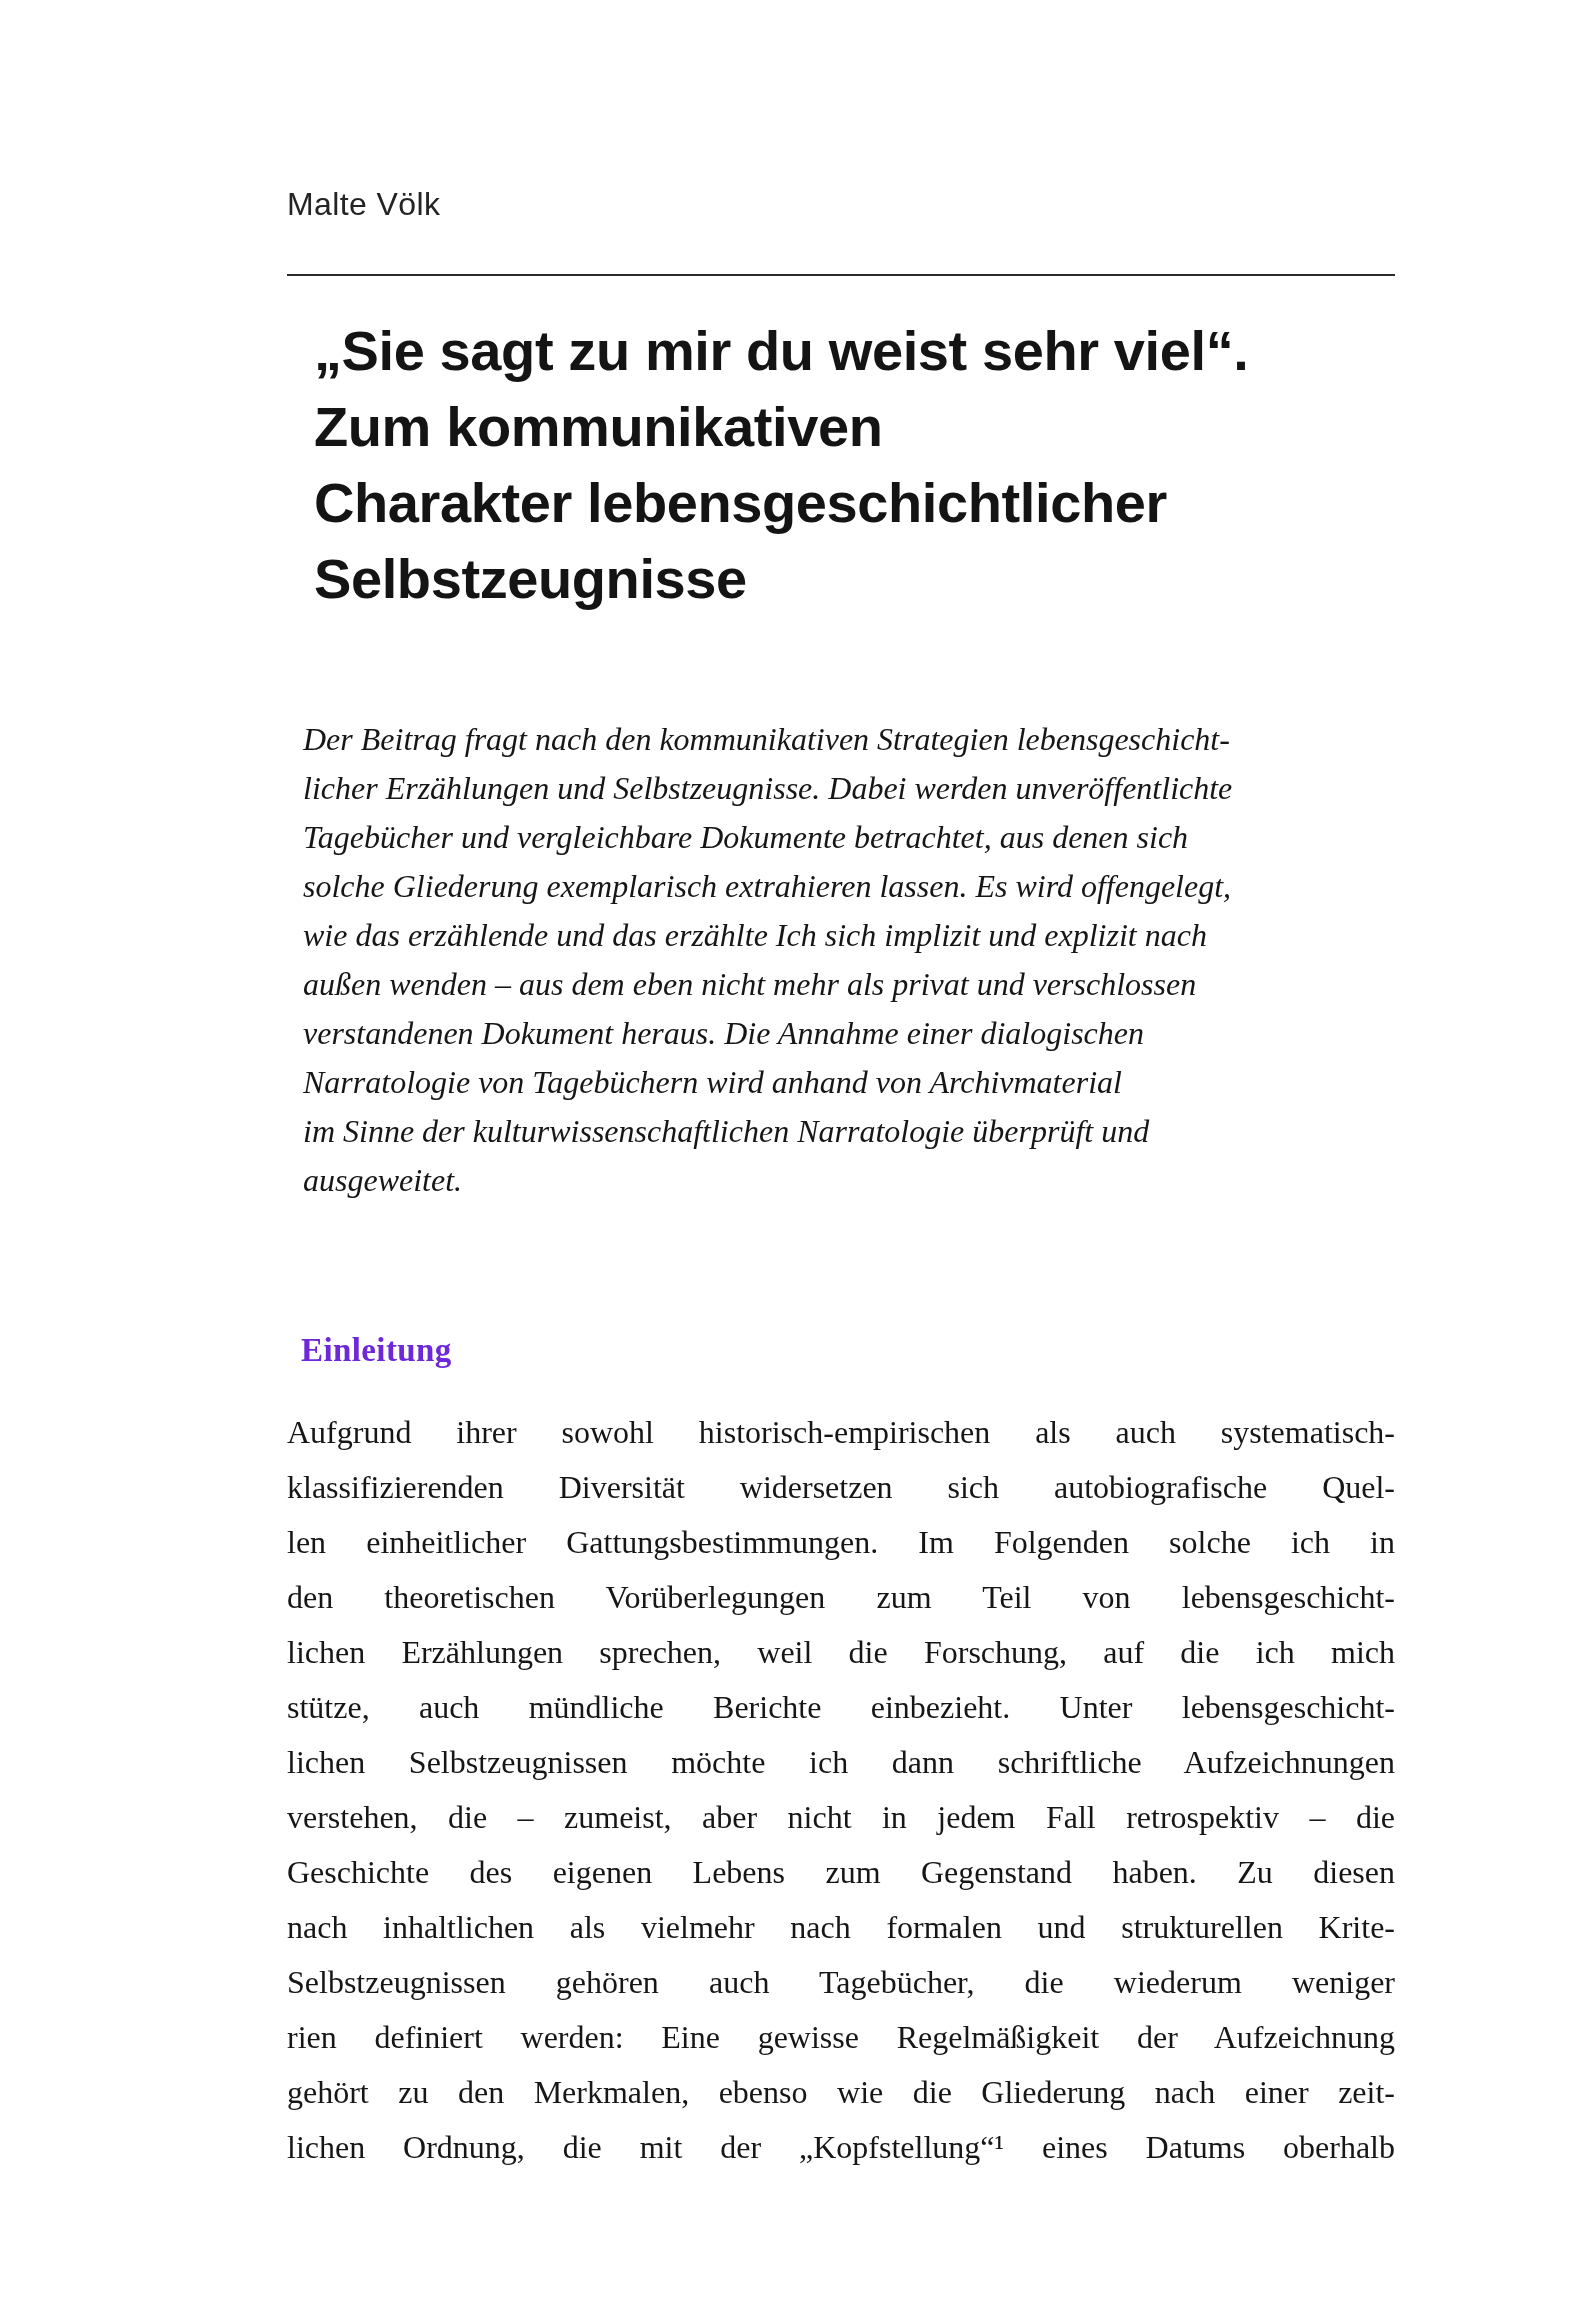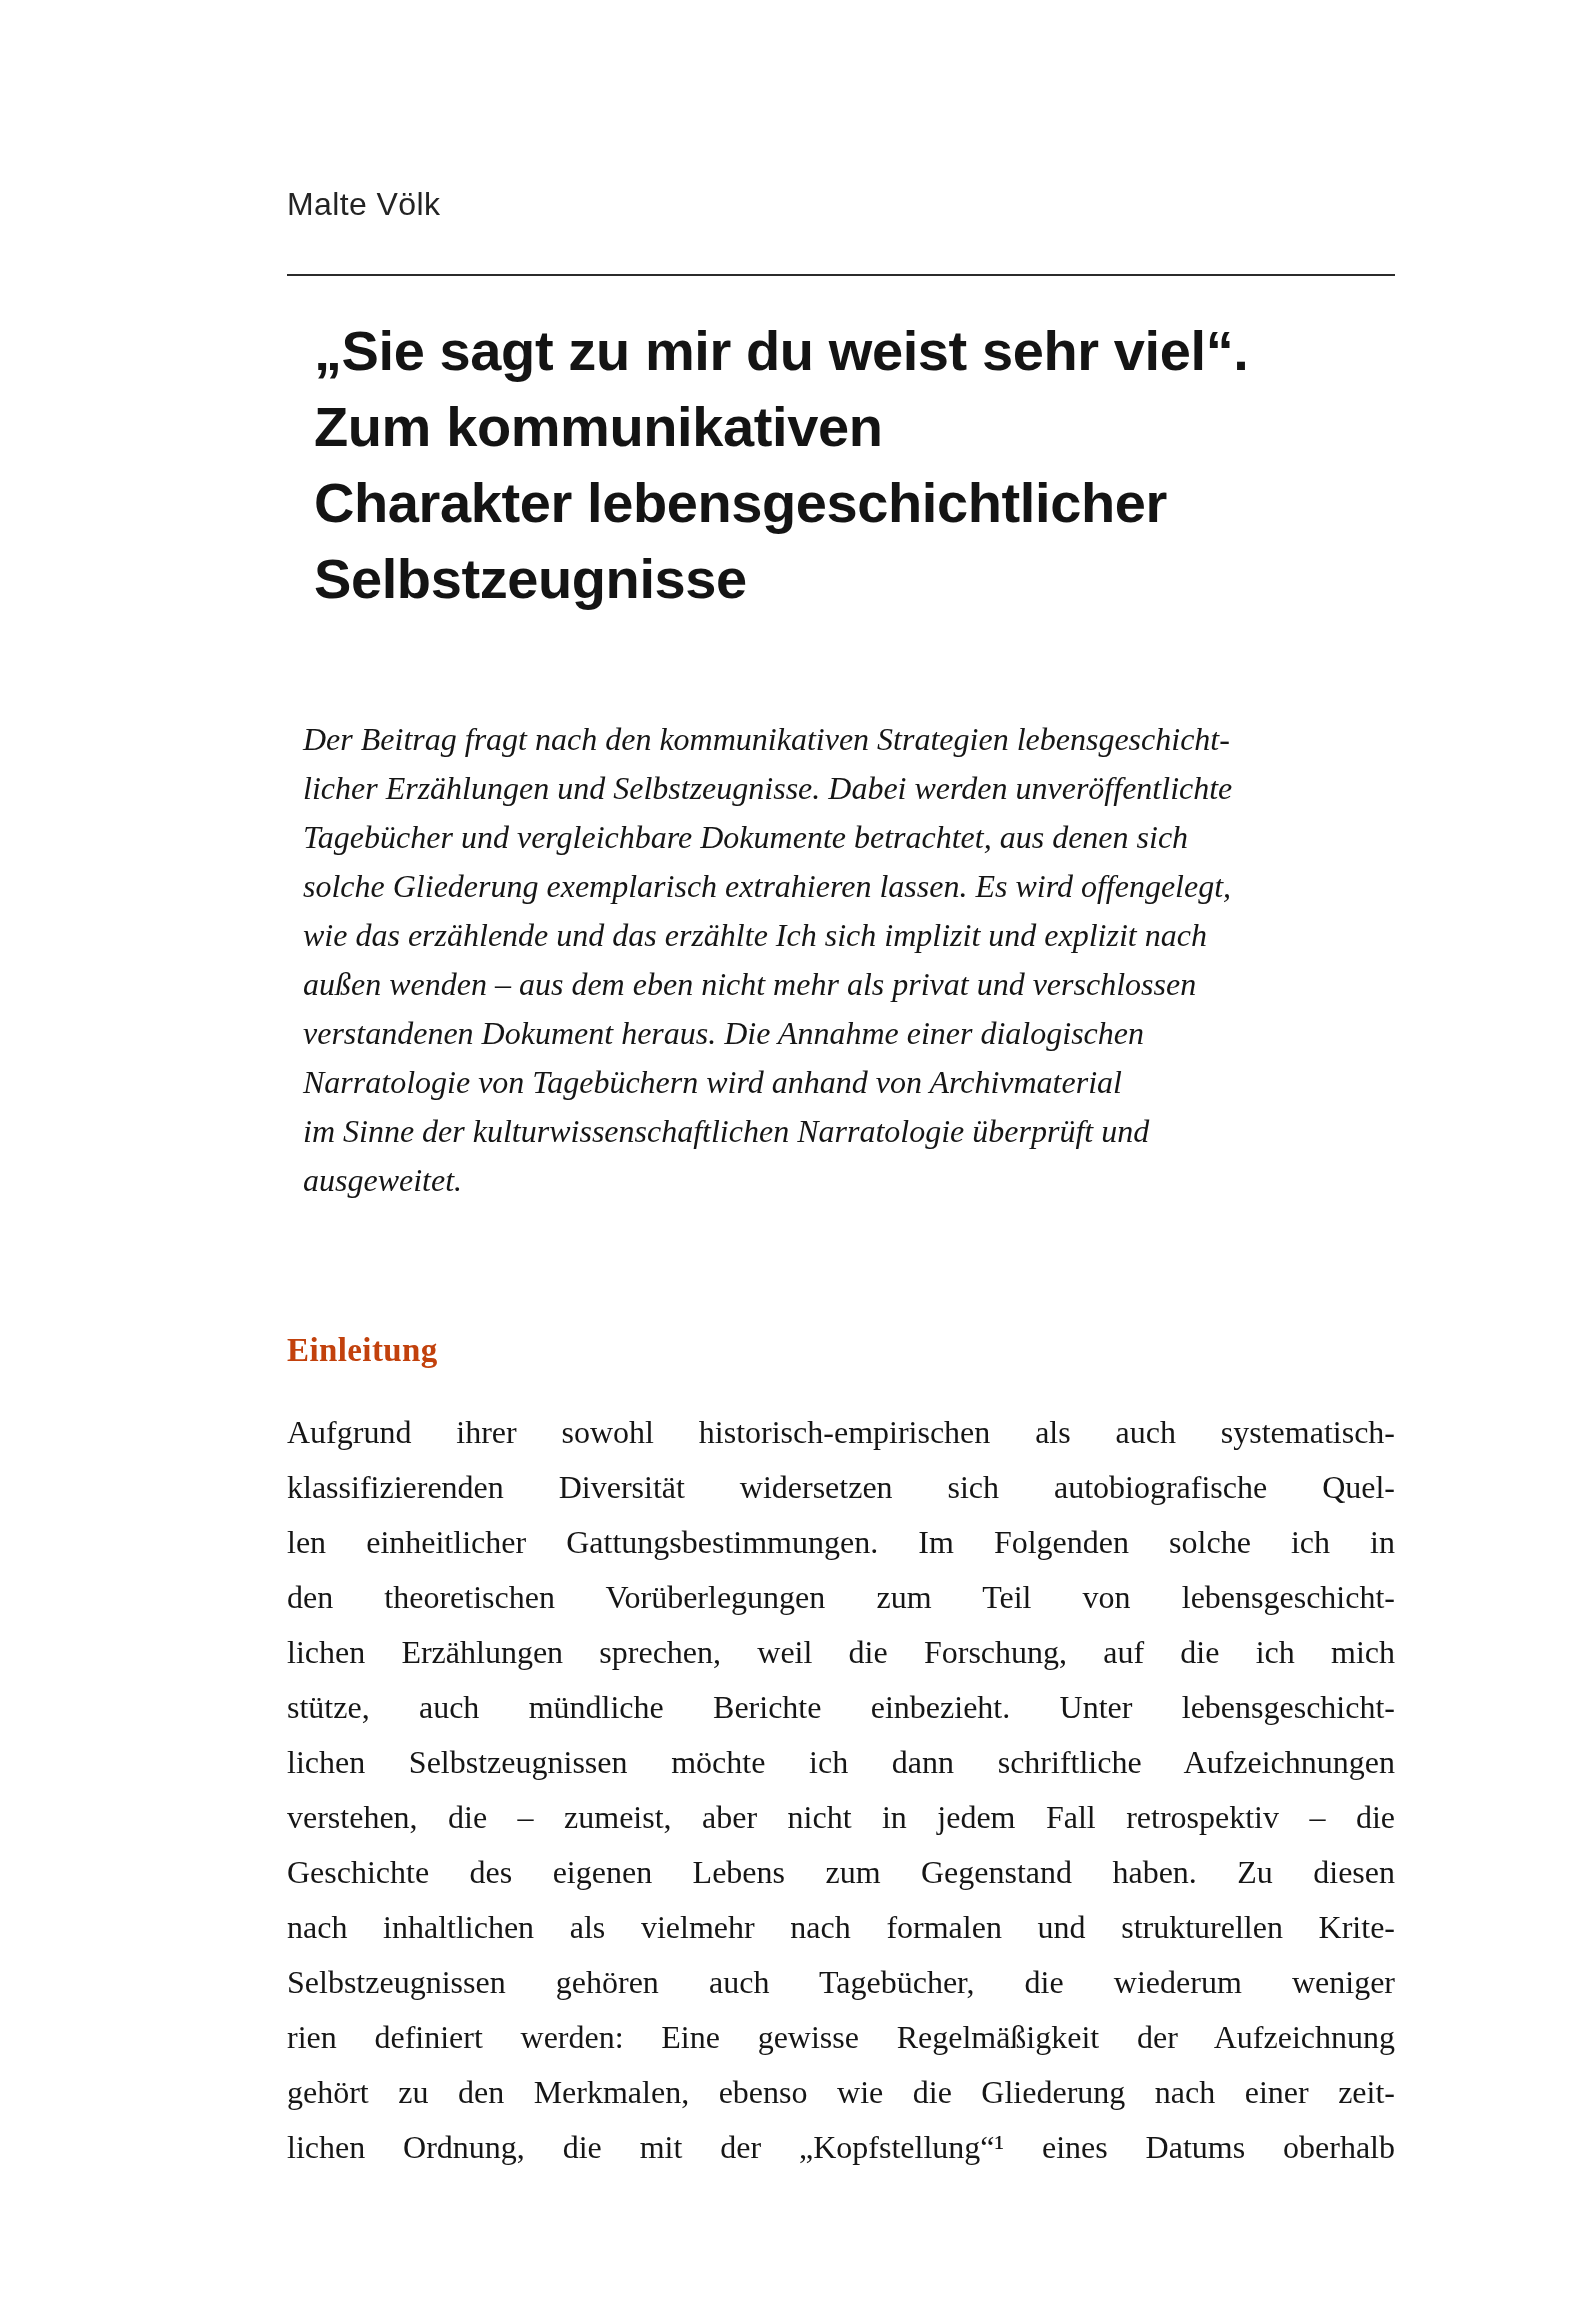--- a/index.html
+++ b/index.html
@@ -52,23 +52,23 @@
     left: 0;
     width: 100%;
     font: italic 400 32px/49px "Liberation Serif", serif;
     color: #161616;
     margin-left: 16px;
   }
   .abstract-line { white-space: nowrap; }
   .heading {
     position: absolute;
     top: 1330px;
-    left: 0;
+    left: 14px;
     font: 700 33px/40px "Liberation Serif", serif;
-    color: #c2410c;
+    color: #6d28d9;
     letter-spacing: 0.4px;
   }
   .body {
     position: absolute;
     top: 1405px;
     left: 0;
     width: 100%;
     font: 400 32px/55px "Liberation Serif", serif;
     color: #161616;
   }

